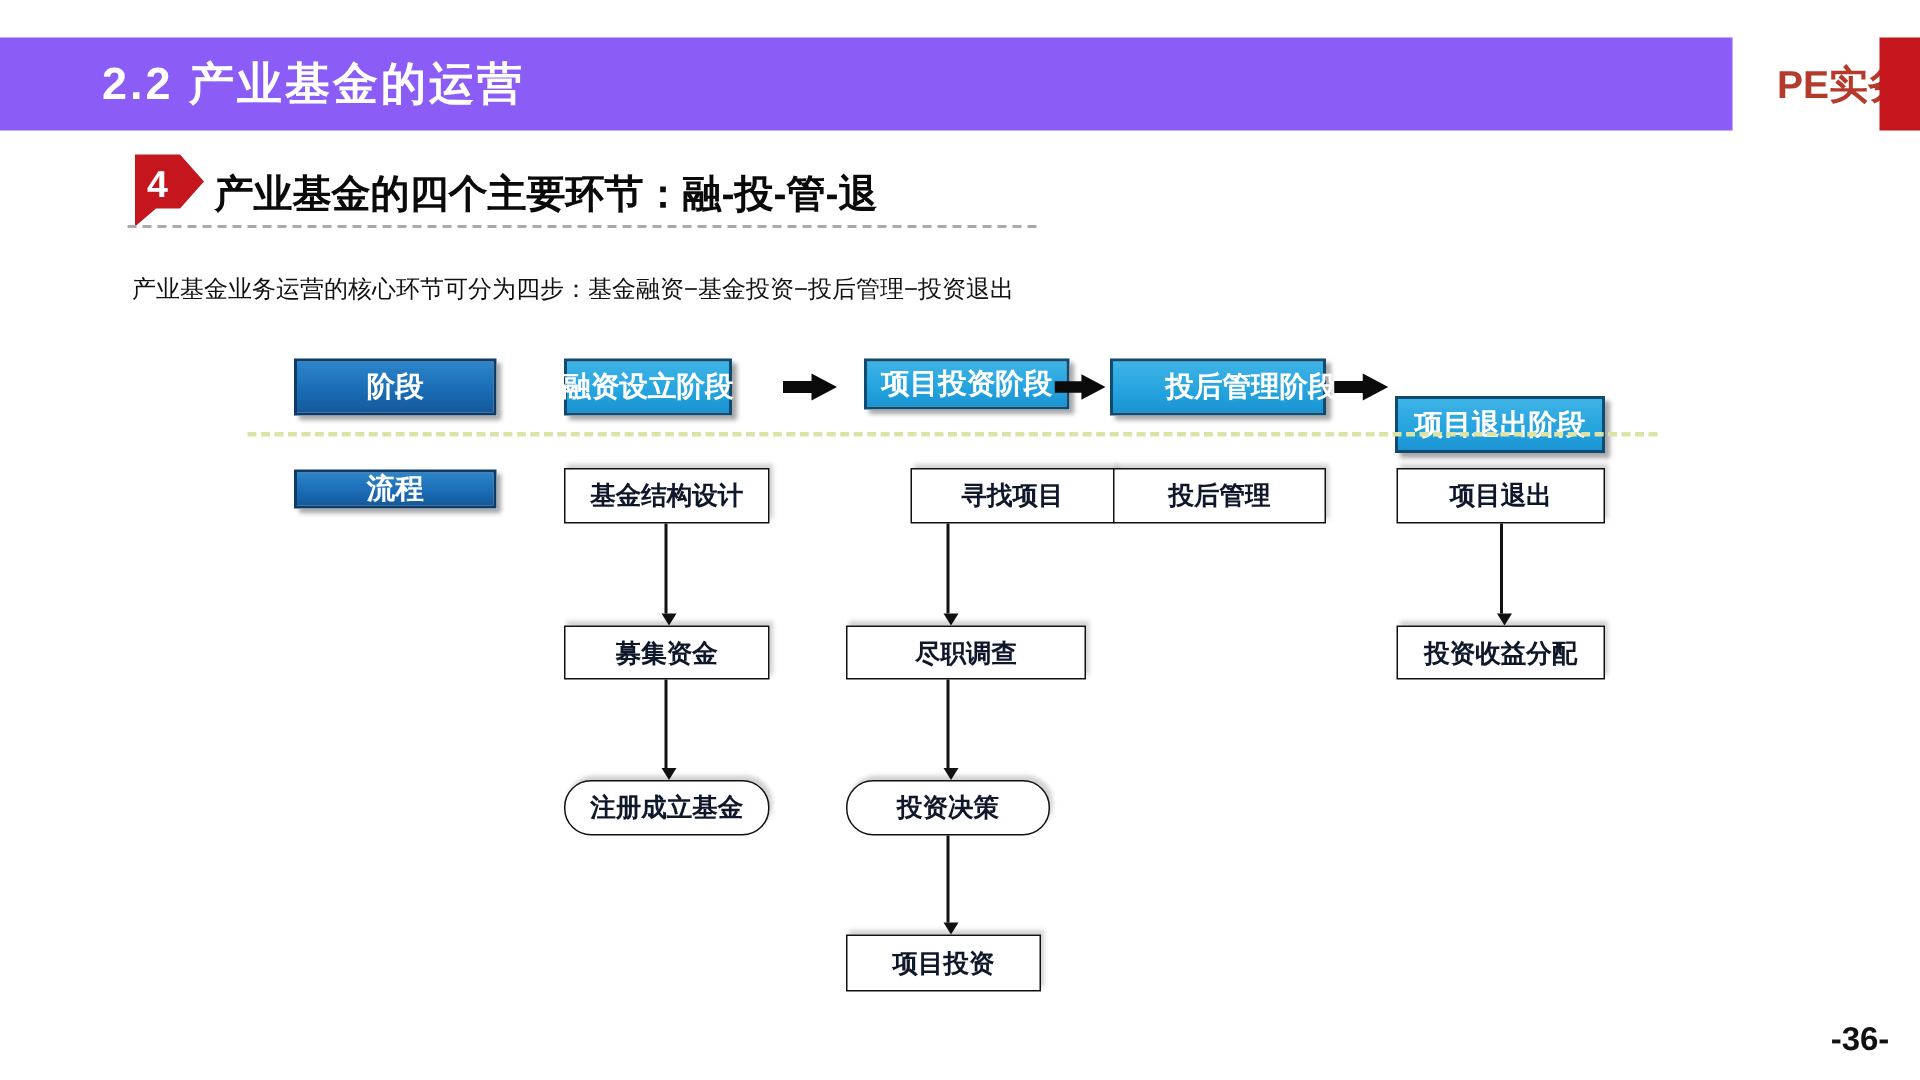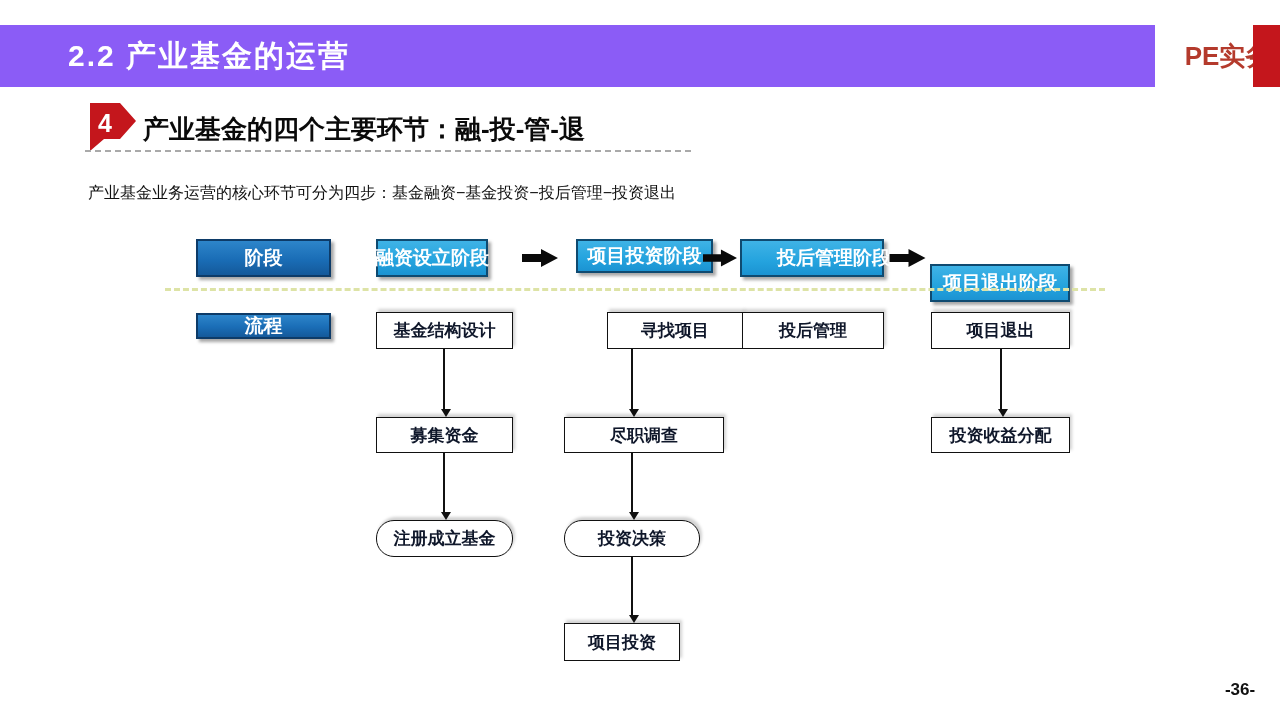--- a/index.html
+++ b/index.html
@@ -81,21 +81,21 @@
   }
   .v-arrow::after{
     content:"";position:absolute;left:-4px;bottom:-8px;
     border-left:5px solid transparent;border-right:5px solid transparent;
     border-top:8px solid #111111;
   }
 
   
   .page-number{
     left:1205px;top:680px;width:70px;
-    color:#111111;font-size:17px;font-weight:bold;text-align:center;
+    color:#111111;font-size:22px;font-weight:bold;text-align:center;
   }
 </style>
 </head>
 <body>
 
 <div class="abs header-bar">
   <span class="header-title">2.2 产业基金的运营</span>
 </div>
 <div class="abs brand">PE实务</div>
 <div class="abs corner-block"></div>
@@ -146,21 +146,21 @@
 <div class="box box-proc" style="left:376px;top:417px;width:137px;height:36px;">募集资金</div>
 <div class="v-arrow" style="left:443px;top:453px;height:59px;"></div>
 <div class="box box-proc" style="left:376px;top:520px;width:137px;height:37px;border-radius:18px;">注册成立基金</div>
 
 <div class="box box-proc" style="left:564px;top:312px;width:136px;height:37px;margin-left:43px;">寻找项目</div>
 <div class="v-arrow" style="left:631px;top:349px;height:60px;"></div>
 <div class="box box-proc" style="left:564px;top:417px;width:160px;height:36px;">尽职调查</div>
 <div class="v-arrow" style="left:631px;top:453px;height:59px;"></div>
 <div class="box box-proc" style="left:564px;top:520px;width:136px;height:37px;border-radius:18px;">投资决策</div>
 <div class="v-arrow" style="left:631px;top:557px;height:58px;"></div>
-<div class="box box-proc" style="left:564px;top:623px;width:116px;height:38px;">项目投资</div>
+<div class="box box-proc" style="left:564px;top:623px;width:130px;height:38px;">项目投资</div>
 
 <div class="box box-proc" style="left:742px;top:312px;width:142px;height:37px;">投后管理</div>
 
 <div class="box box-proc" style="left:931px;top:312px;width:139px;height:37px;">项目退出</div>
 <div class="v-arrow" style="left:1000px;top:349px;height:60px;"></div>
 <div class="box box-proc" style="left:931px;top:417px;width:139px;height:36px;">投资收益分配</div>
 
 <div class="abs page-number">-36-</div>
 
 </body></html>

